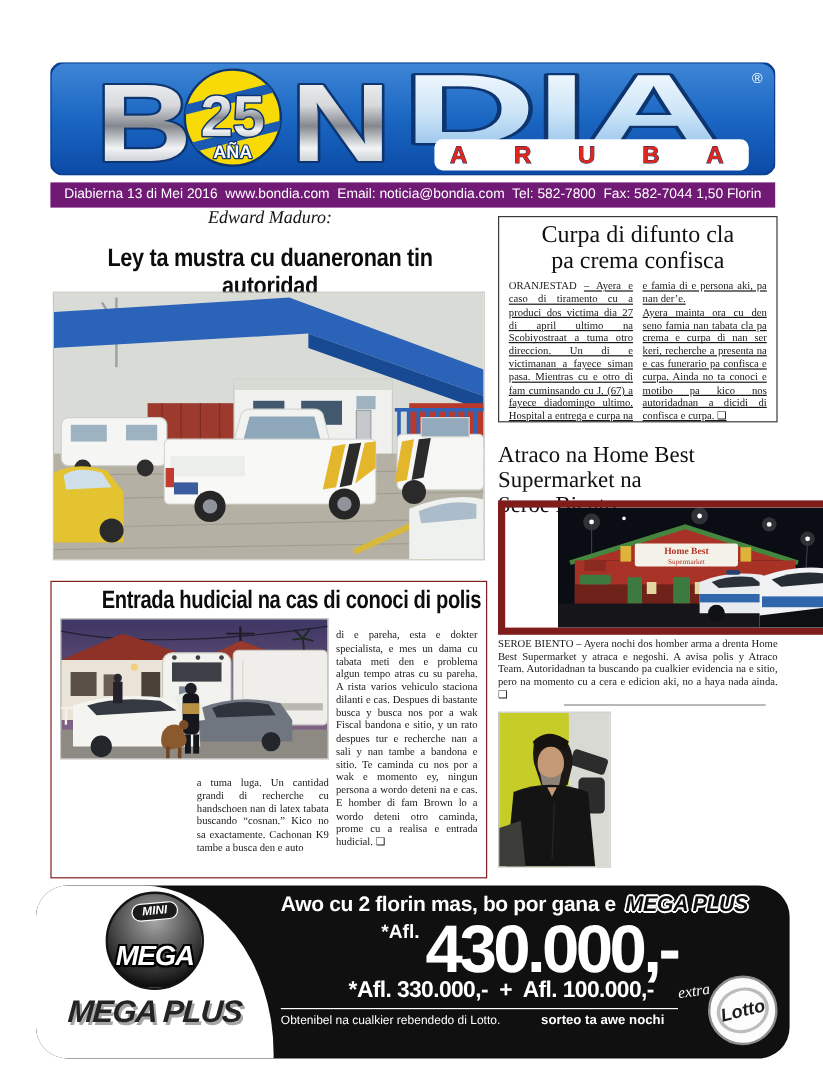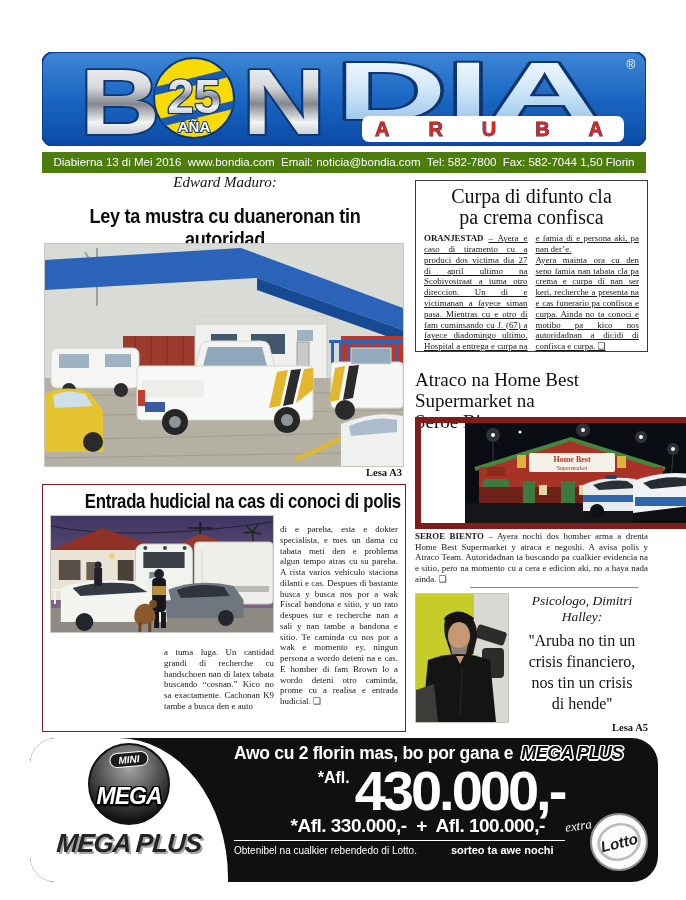--- a/index.html
+++ b/index.html
@@ -1,26 +1,26 @@
 <!DOCTYPE html>
 <html><head>
 <meta charset="utf-8">
 <style>
   html,body{margin:0;padding:0;background:#ffffff;}
   .page{position:relative;width:686px;height:900px;background:#fff;overflow:hidden;
         font-family:"Liberation Serif",serif;color:#141414;}
 
   
   .masthead{position:absolute;left:42px;top:52px;width:604px;height:94px;}
-  .info-bar{position:absolute;left:42px;top:152px;width:604px;height:21px;background:#4d7c0f;
+  .info-bar{position:absolute;left:42px;top:152px;width:604px;height:21px;background:#701a75;
             color:#fff;font:11.5px/21px "Liberation Sans",sans-serif;text-align:center;white-space:pre;}
 
   
   .bodytext{font:8.9px/1.21 "Liberation Serif",serif;text-align:justify;color:#181818;}
-  .dateline{font-weight:bold;}
+  .dateline{font-weight:normal;}
   .lesa{font:bold 10.5px "Liberation Serif",serif;text-align:right;}
 
   
   .lead-kicker{position:absolute;left:42px;top:174px;width:366px;text-align:center;
                font:italic 15px "Liberation Serif",serif;}
   .lead-headline{position:absolute;left:42px;top:191px;width:366px;text-align:center;
                  font:900 21px/1.08 "Liberation Sans",sans-serif;letter-spacing:-.3px;
                  white-space:pre-line;transform:scaleX(.86);transform-origin:50% 0;color:#0d0d0d;}
   .photo-main{position:absolute;left:44px;top:243px;width:358px;height:222px;border:1px solid #c7c7c2;}
   .lesa-a3{position:absolute;left:42px;top:467px;width:360px;}
@@ -229,21 +229,20 @@
         <polygon points="304,122 314,121 308,154 298,156" fill="#2b2b2b"></polygon>
         <circle cx="300" cy="166" r="10" fill="#2a2a2a"></circle>
       </g>
       <g>
         <path d="M296,180 Q330,166 358,172 L358,222 L296,222 Z" fill="#eef1ee"></path>
         <path d="M304,182 Q330,171 352,176 L352,188 L306,192 Z" fill="#8fa7ba" opacity="0.7"></path>
       </g>
     </svg>
   </figure>
 
-  <div class="lesa lesa-a3">Lesa A3</div>
 
   <article class="entrada">
     <h2>Entrada hudicial na cas di conoci di polis</h2>
     <div class="entrada-grid">
       <figure class="entrada-photo">
         <svg viewBox="0 0 226 116" preserveAspectRatio="none">
           <defs>
               <linearGradient id="dusk" x1="0" y1="0" x2="0" y2="1">
             <stop offset="0" stop-color="#3e3664"></stop>
                 <stop offset="1" stop-color="#8f6f8d"></stop>
@@ -401,29 +400,20 @@
           <ellipse cx="43" cy="42" rx="11" ry="14" fill="#c49a76"></ellipse>
           <path d="M34,50 q9,8 18,0 l-2,10 q-7,5 -14,0 z" fill="#8d8277"></path>
           <path d="M28,24 q15,-12 30,0 l-3,8 q-12,-8 -24,0 z" fill="#15120f"></path>
           <path d="M12,66 q30,-12 62,0 l6,62 l-74,0 z" fill="#141414"></path>
           <path d="M40,62 l4,8 l4,-8 z" fill="#c49a76"></path>
           <line x1="46" y1="74" x2="44" y2="122" stroke="#262626"></line>
           <path d="M0,96 l18,-6 l4,38 l-22,0 z" fill="#3c3c38"></path>
         </g>
       </svg>
     </figure>
-    <div class="psico-text">
-      <div class="psico-kicker">Psicologo, Dimitri
-Halley:</div>
-      <div class="psico-quote">''Aruba no tin un
-crisis financiero,
-nos tin un crisis
-di hende''</div>
-      <div class="lesa">Lesa A5</div>
-    </div>
   </article>
 
   <aside class="ad">
     <div class="ad-left">
       <div class="logo-circle">
         <span class="mini-label">MINI</span>
         <span class="mega-label">MEGA</span>
       </div>
       <div class="megaplus-left">MEGA PLUS</div>
     </div>

